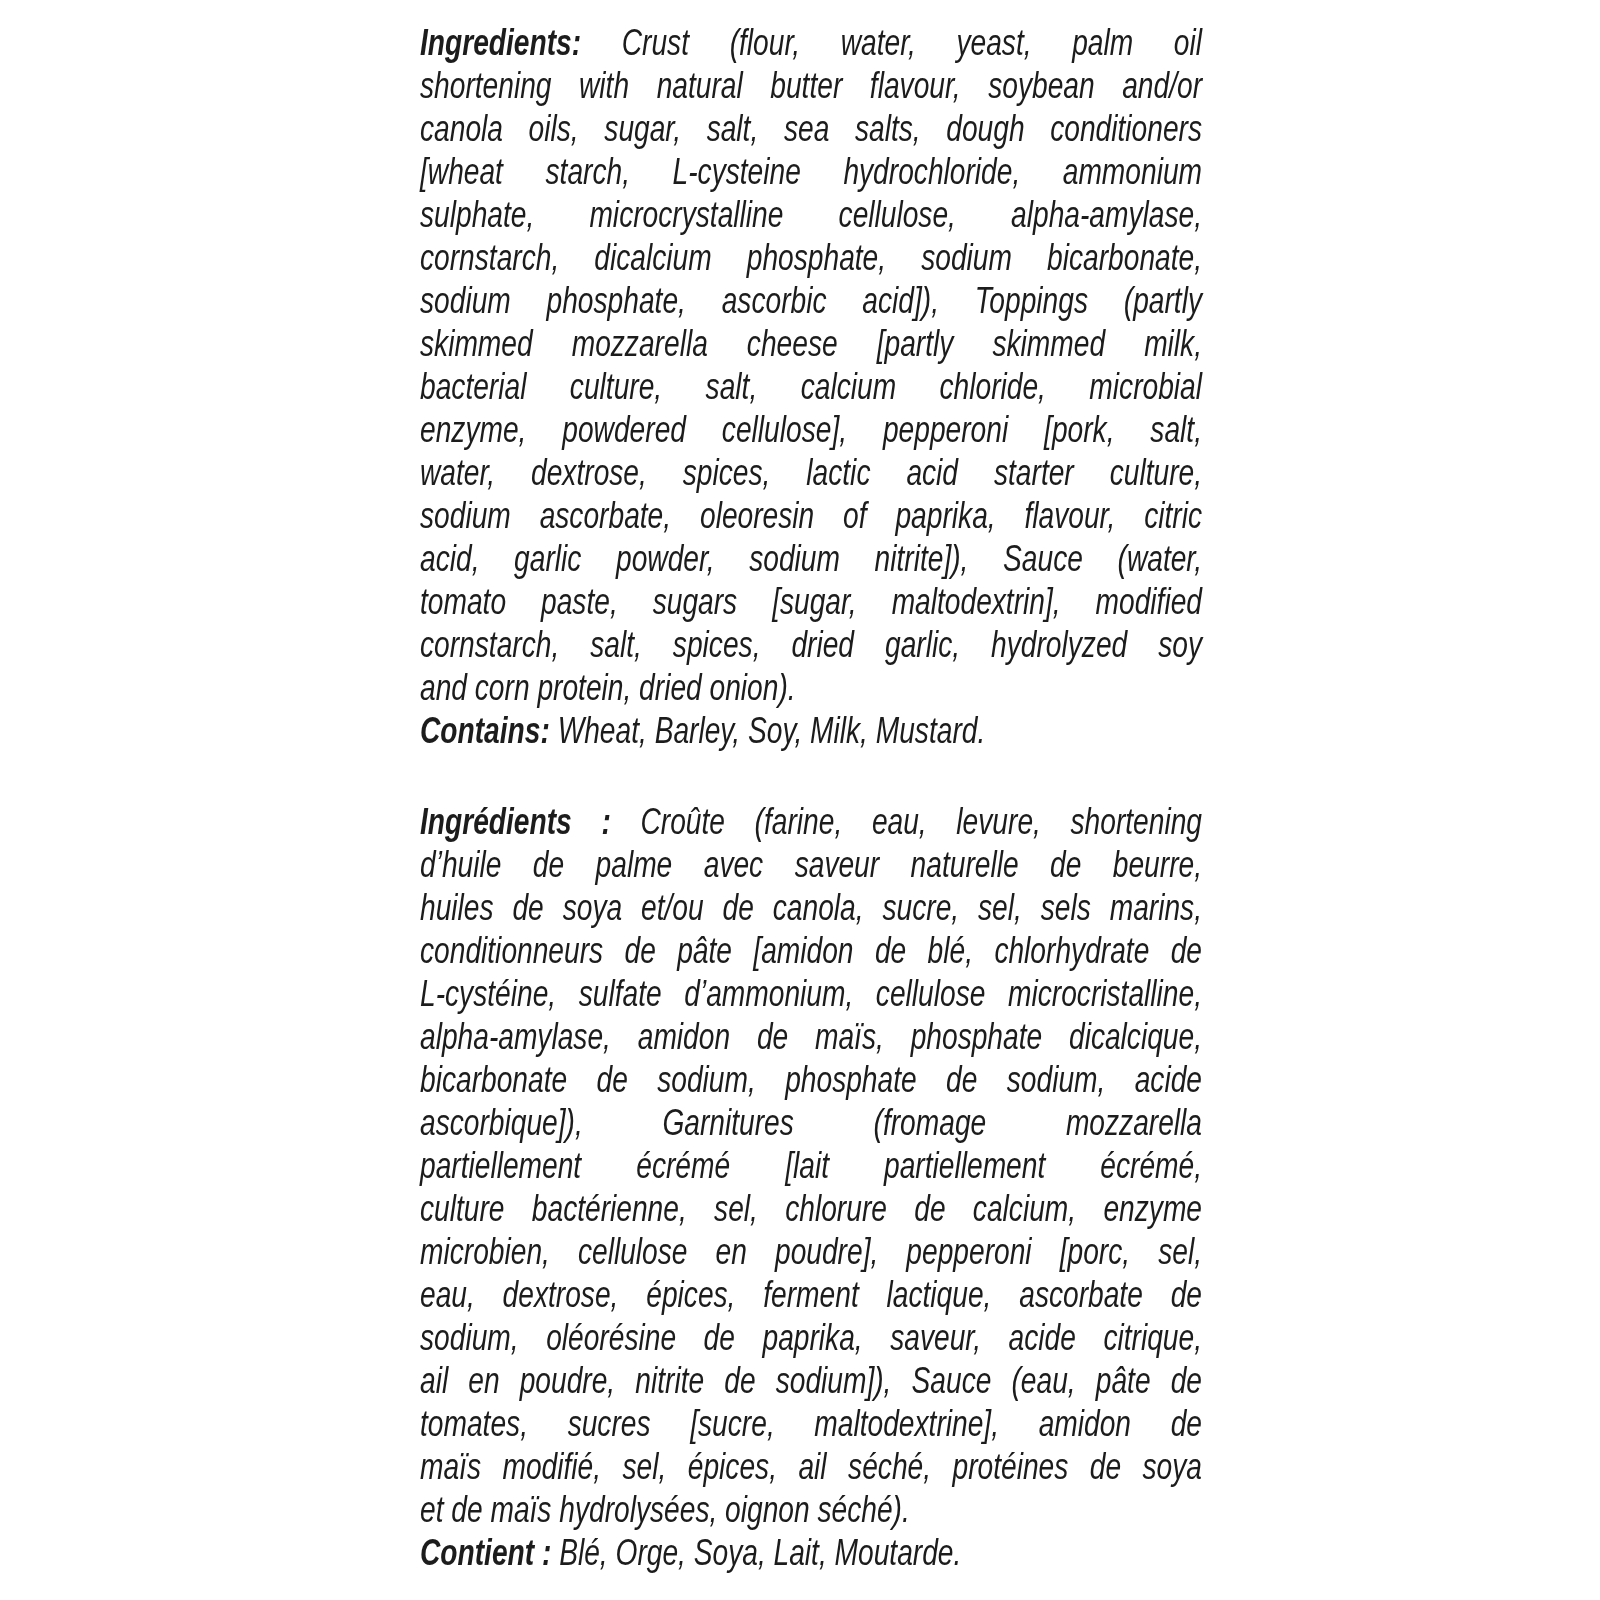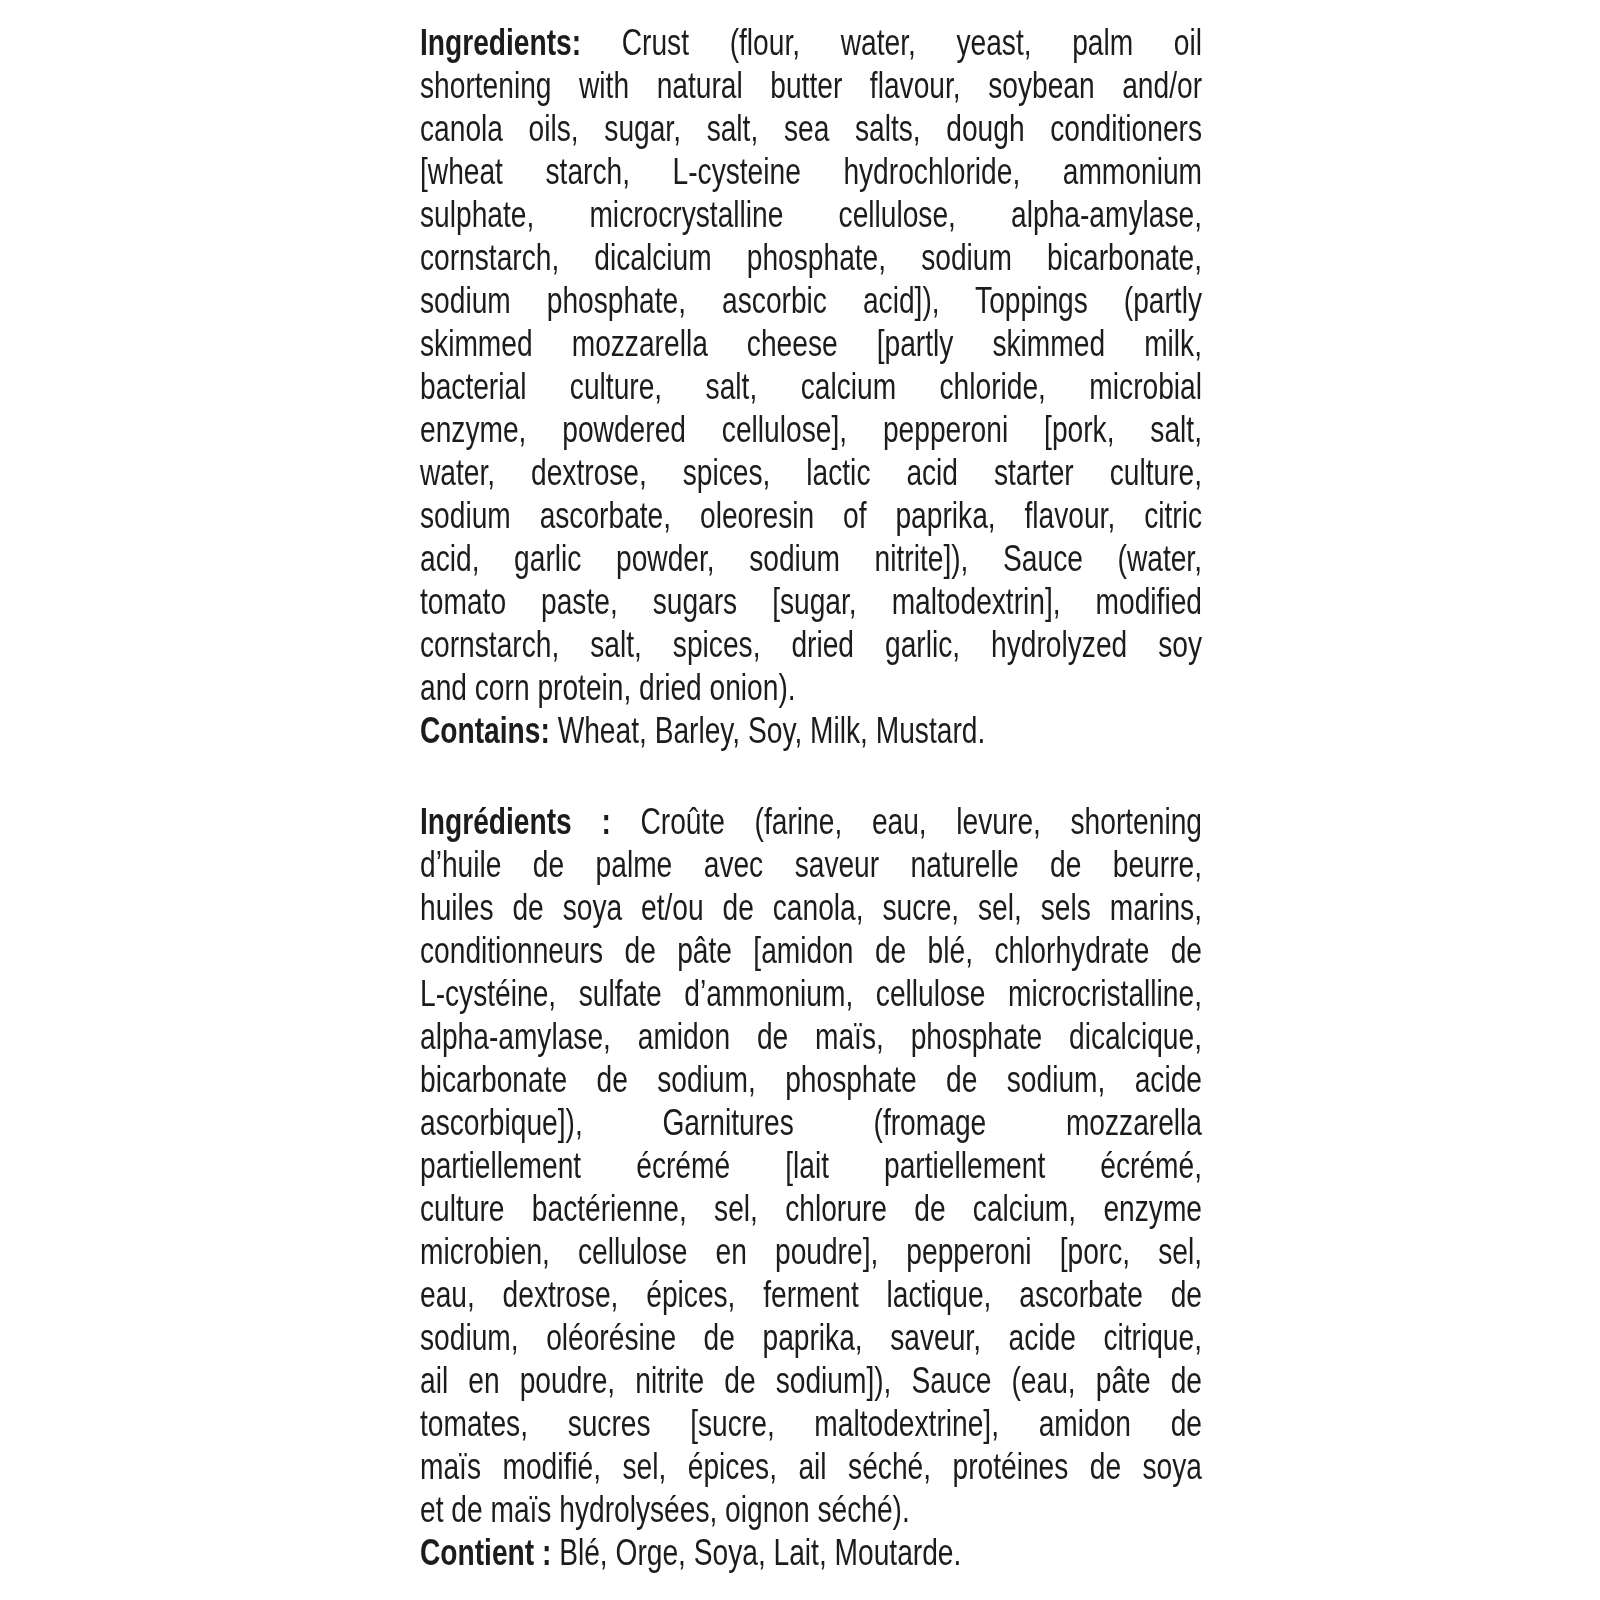--- a/index.html
+++ b/index.html
@@ -10,20 +10,21 @@
     position: relative;
     overflow: hidden;
     font-family: "Liberation Sans", "DejaVu Sans", sans-serif;
   }
   .label-panel {
     position: absolute;
     left: 420px;
     top: 0;
     width: 1000px;
     height: 1600px;
+    font-style: italic;
   }
   .ing-block {
     position: absolute;
     left: 0;
     width: 1000px;
     transform: scaleX(0.782);
     transform-origin: 0 0;
     color: #1c1c1c;
     font-size: 36px;
     font-weight: 400;

